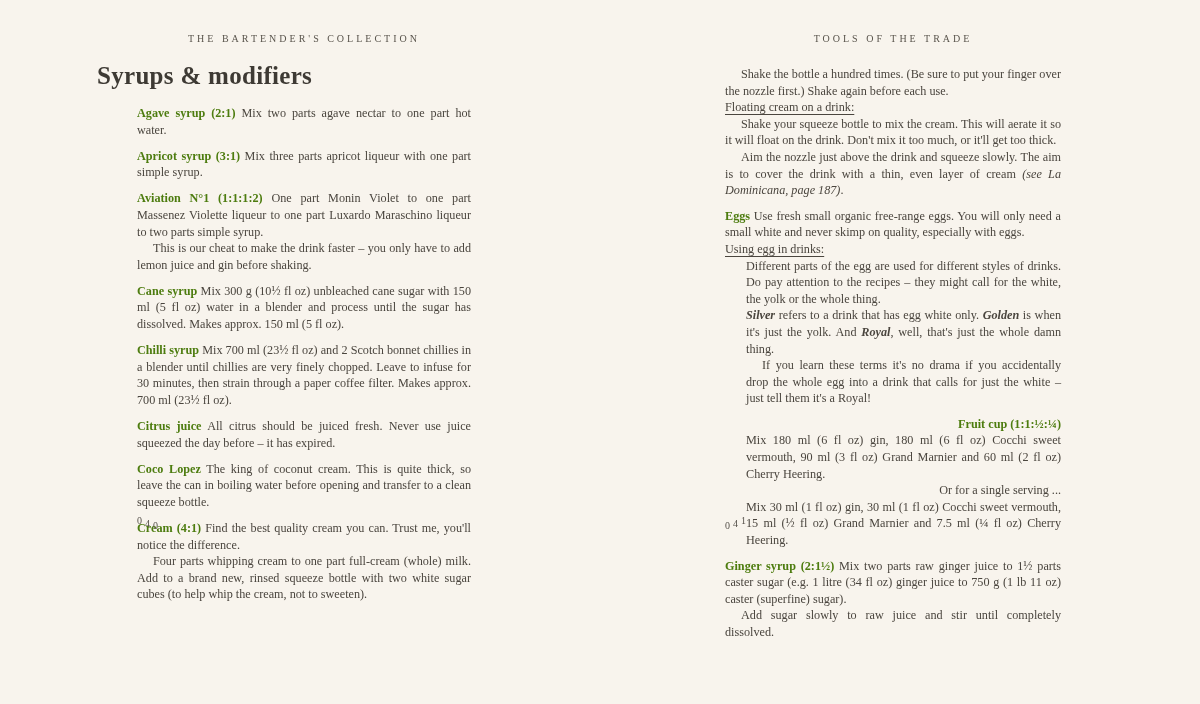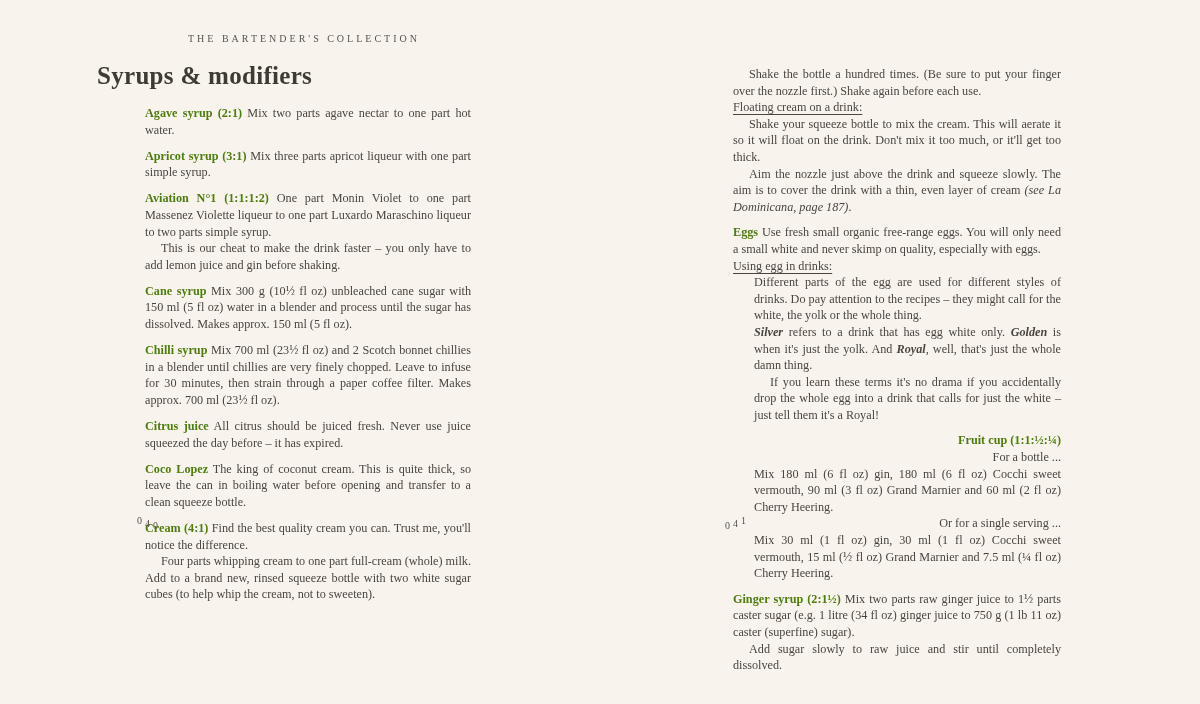--- a/index.html
+++ b/index.html
@@ -22,21 +22,21 @@
     font-size:10px; letter-spacing:3px;
     color:#59544c;
   }
 
   .page-title {
     position:absolute; top:62px; left:-40px; right:-40px;
     font-size:25px; font-weight:700; letter-spacing:0.3px;
     color:#3e3a34;
   }
 
-  .column { position:absolute; left:8px; right:0; }
+  .column { position:absolute; left:0; right:0; }
   .page-left  .column { top:105px; }
   .page-right .column { top:66px; }
 
   .para {
     font-size:12.2px;
     line-height:16.6px;
     text-align:justify;
     color:#4a453e;
   }
   .entry-group { margin-bottom:9.5px; }
@@ -110,20 +110,21 @@
         <p class="para"><b class="term">Cream (4:1)</b> <span>Find the best quality cream you can. Trust me, you'll notice the difference.</span></p>
         <p class="para first-indent">Four parts whipping cream to one part full-cream (whole) milk. Add to a brand new, rinsed squeeze bottle with two white sugar cubes (to help whip the cream, not to sweeten).</p>
       </div>
 
     </div>
 
     <div class="folio folio-left"><span class="d d0">0</span><span class="d d1">4</span><span class="d d2">0</span></div>
   </div>
 
   <div class="page page-right">
+    <div class="running-header">TOOLS OF THE TRADE</div>
 
     <div class="column">
 
       <p class="para first-indent">Shake the bottle a hundred times. (Be sure to put your finger over the nozzle first.) Shake again before each use.</p>
 
       <p class="para subhead">Floating cream on a drink:</p>
 
       <p class="para first-indent">Shake your squeeze bottle to mix the cream. This will aerate it so it will float on the drink. Don't mix it too much, or it'll get too thick.</p>
 
       <p class="para first-indent"><span>Aim the nozzle just above the drink and squeeze slowly. The aim is to cover the drink with a thin, even layer of cream </span><i class="ital">(see La Dominicana, page 187)</i><span>.</span></p>
@@ -133,21 +134,20 @@
       <p class="para subhead">Using egg in drinks:</p>
 
       <p class="para block-indent">Different parts of the egg are used for different styles of drinks. Do pay attention to the recipes – they might call for the white, the yolk or the whole thing.</p>
 
       <p class="para block-indent"><i class="accent">Silver</i><span> refers to a drink that has egg white only. </span><i class="accent">Golden</i><span> is when it's just the yolk. And </span><i class="accent">Royal</i><span>, well, that's just the whole damn thing.</span></p>
 
       <p class="para block-indent first-indent">If you learn these terms it's no drama if you accidentally drop the whole egg into a drink that calls for just the white – just tell them it's a Royal!</p>
 
       <p class="para left-align gap-top"><b class="term">Fruit cup (1:1:½:¼)</b></p>
 
-      <p class="para left-align">For a bottle ...</p>
 
       <p class="para block-indent">Mix 180 ml (6 fl oz) gin, 180 ml (6 fl oz) Cocchi sweet vermouth, 90 ml (3 fl oz) Grand Marnier and 60 ml (2 fl oz) Cherry Heering.</p>
 
       <p class="para left-align">Or for a single serving ...</p>
 
       <p class="para block-indent">Mix 30 ml (1 fl oz) gin, 30 ml (1 fl oz) Cocchi sweet vermouth, 15 ml (½ fl oz) Grand Marnier and 7.5 ml (¼ fl oz) Cherry Heering.</p>
 
       <p class="para gap-top"><b class="term">Ginger syrup (2:1½)</b> <span>Mix two parts raw ginger juice to 1½ parts caster sugar (e.g. 1 litre (34 fl oz) ginger juice to 750 g (1 lb 11 oz) caster (superfine) sugar).</span></p>
 
       <p class="para first-indent">Add sugar slowly to raw juice and stir until completely dissolved.</p>

